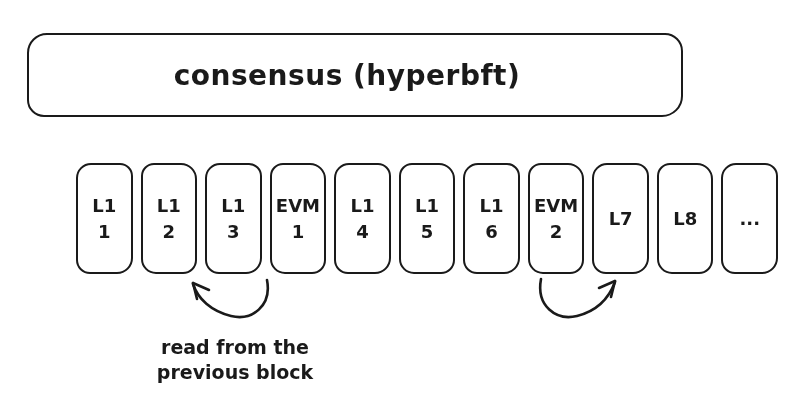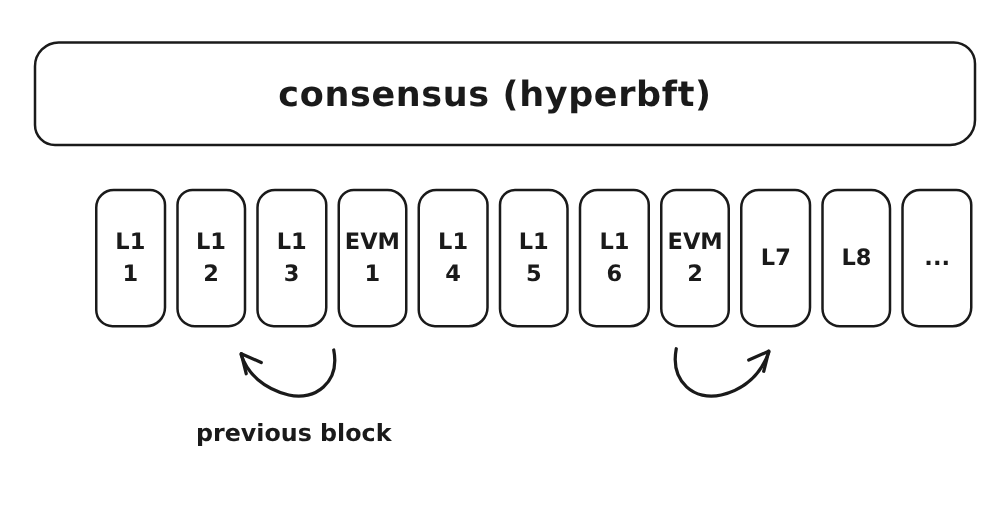--- a/index.html
+++ b/index.html
@@ -14,38 +14,38 @@
     height: 417px;
     background: var(--bg);
     font-family: "DejaVu Sans", sans-serif;
     color: var(--stroke);
     overflow: hidden;
   }
   .consensus-box {
     position: absolute;
     left: 27px;
     top: 33px;
-    width: 754px;
+    width: 656px;
     height: 84px;
     border: 2.5px solid var(--stroke);
     border-radius: 20px 18px 21px 17px;
     display: flex;
     align-items: center;
     justify-content: center;
   }
   .consensus-label {
     font-size: 28px;
     font-weight: 600;
     letter-spacing: 0.5px;
     transform: translateX(-8px);
   }
   .block-row {
     position: absolute;
     left: 28px;
-    top: 151px;
+    top: 163px;
     width: 750px;
     height: 111px;
     display: flex;
     gap: 8px;
     padding-left: 48px;
   }
   .block {
     flex: 1 1 0;
     border: 2.4px solid var(--stroke);
     border-radius: 15px 13px 16px 14px;
@@ -142,19 +142,20 @@
       </g>
       <g>
         <path d="M 541 279 C 536 306, 556 321, 577 316 C 597 311, 609 298, 615 282"></path>
         <path d="M 615 281 L 611 297"></path>
         <path d="M 615 281 L 599 288"></path>
       </g>
     </g>
   </svg>
 
   <div class="caption caption-read">
+    <span class="block-line">read from the</span>
     <span class="block-line">previous block</span>
   </div>
 
   <div class="caption caption-write">
   </div>
 
 </div>
 
 </body></html>

